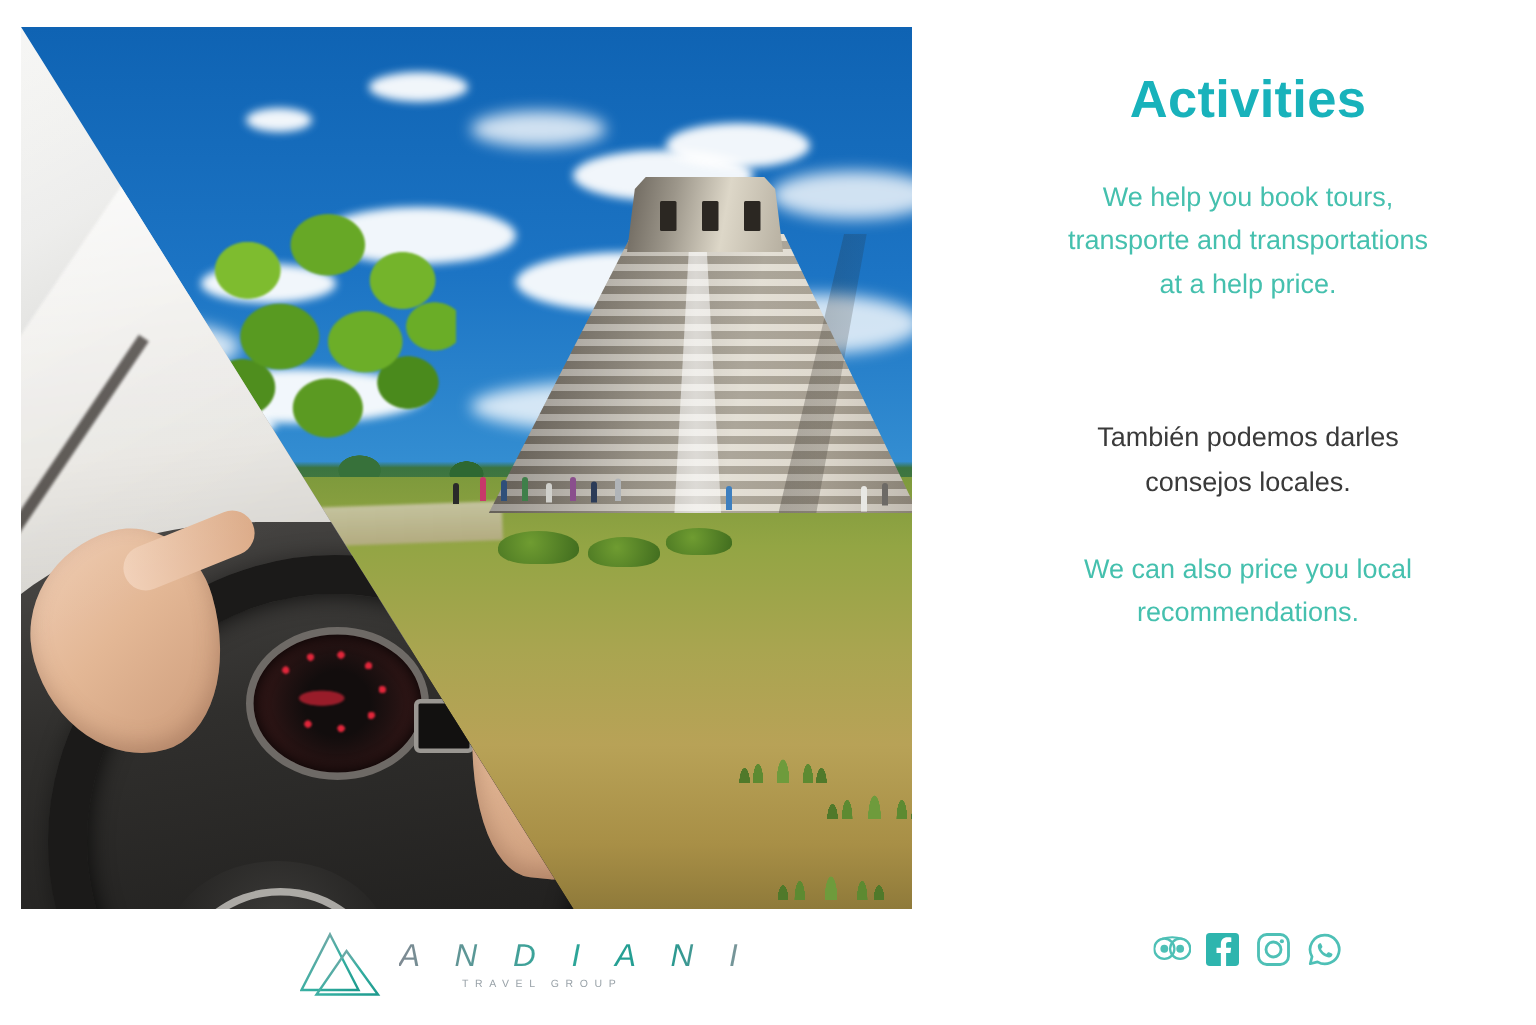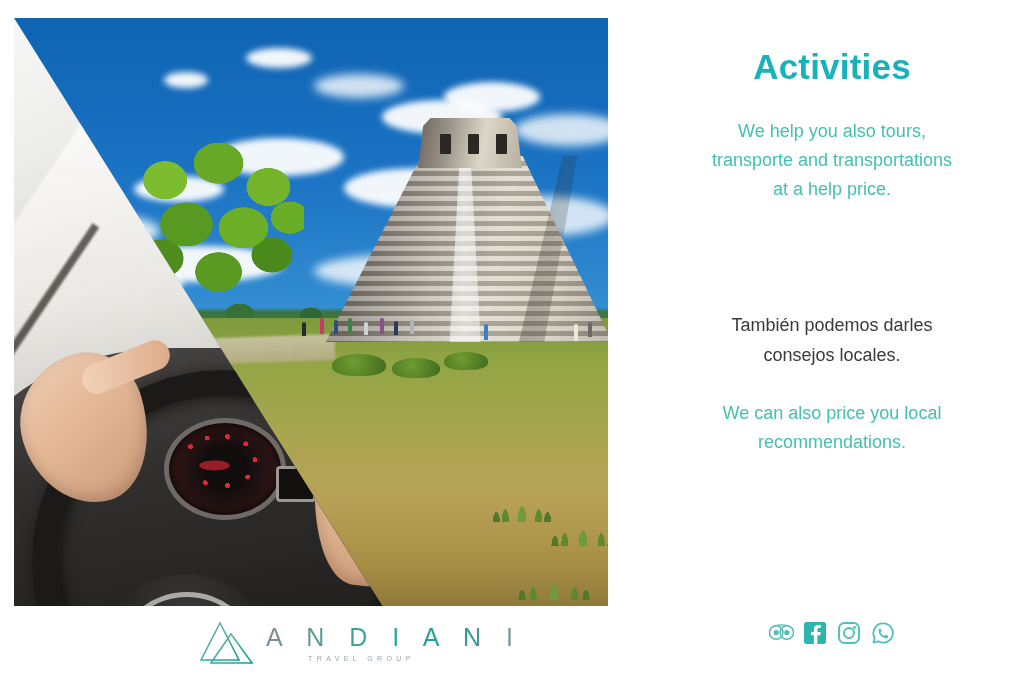--- a/index.html
+++ b/index.html
@@ -310,28 +310,29 @@
   
   .logo {
     position: absolute;
     left: 200px; top: 620px;
     display: flex;
     align-items: center;
     gap: 10px;
   }
   .logo-word { display: flex; flex-direction: column; }
   .logo-name {
-    font-size: 25px;
+    font-size: 21px;
     letter-spacing: 9px;
     font-weight: 400;
     background: linear-gradient(90deg, #7f8a93 0%, #2fa79a 45%, #1f9a8f 75%, #8b949b 100%);
     -webkit-background-clip: text;
     background-clip: text;
     color: transparent;
     line-height: 1.1;
+    font-style: italic;
   }
   .logo-sub {
     font-size: 7px;
     letter-spacing: 4.4px;
     color: #9aa3a9;
     margin-top: 3px;
     margin-left: 42px;
   }
 
   
@@ -353,21 +354,21 @@
     text-align: center;
     margin: 0 auto;
     width: 330px;
     font-size: 18px;
     line-height: 1.62;
   }
   .para.es { color: #3a3a3a; }
   .para.en { color: #45c0ae; }
   .p1 { margin-top: 33px; }
   .p2 { margin-top: 30px; }
-  .p3 { margin-top: 107px; }
+  .p3 { margin-top: 73px; }
   .p4 { margin-top: 29px; }
 
   .social {
     position: absolute;
     left: 0; right: 0;
     top: 620px;
     display: flex;
     align-items: center;
     justify-content: center;
     gap: 9px;
@@ -483,21 +484,21 @@
       <div class="logo-sub">TRAVEL GROUP</div>
     </div>
   </div>
 
   <div class="content">
 
     <h1 class="title">Activities</h1>
 
 
     <p class="para en p2">
-      <span>We help you also tours,</span><br>
+      <span>We help you book tours,</span><br>
       <span>transporte and transportations</span><br>
       <span>at a help price.</span>
     </p>
 
     <p class="para es p3">
       <span>También podemos darles</span><br>
       <span>consejos locales.</span>
     </p>
 
     <p class="para en p4">

